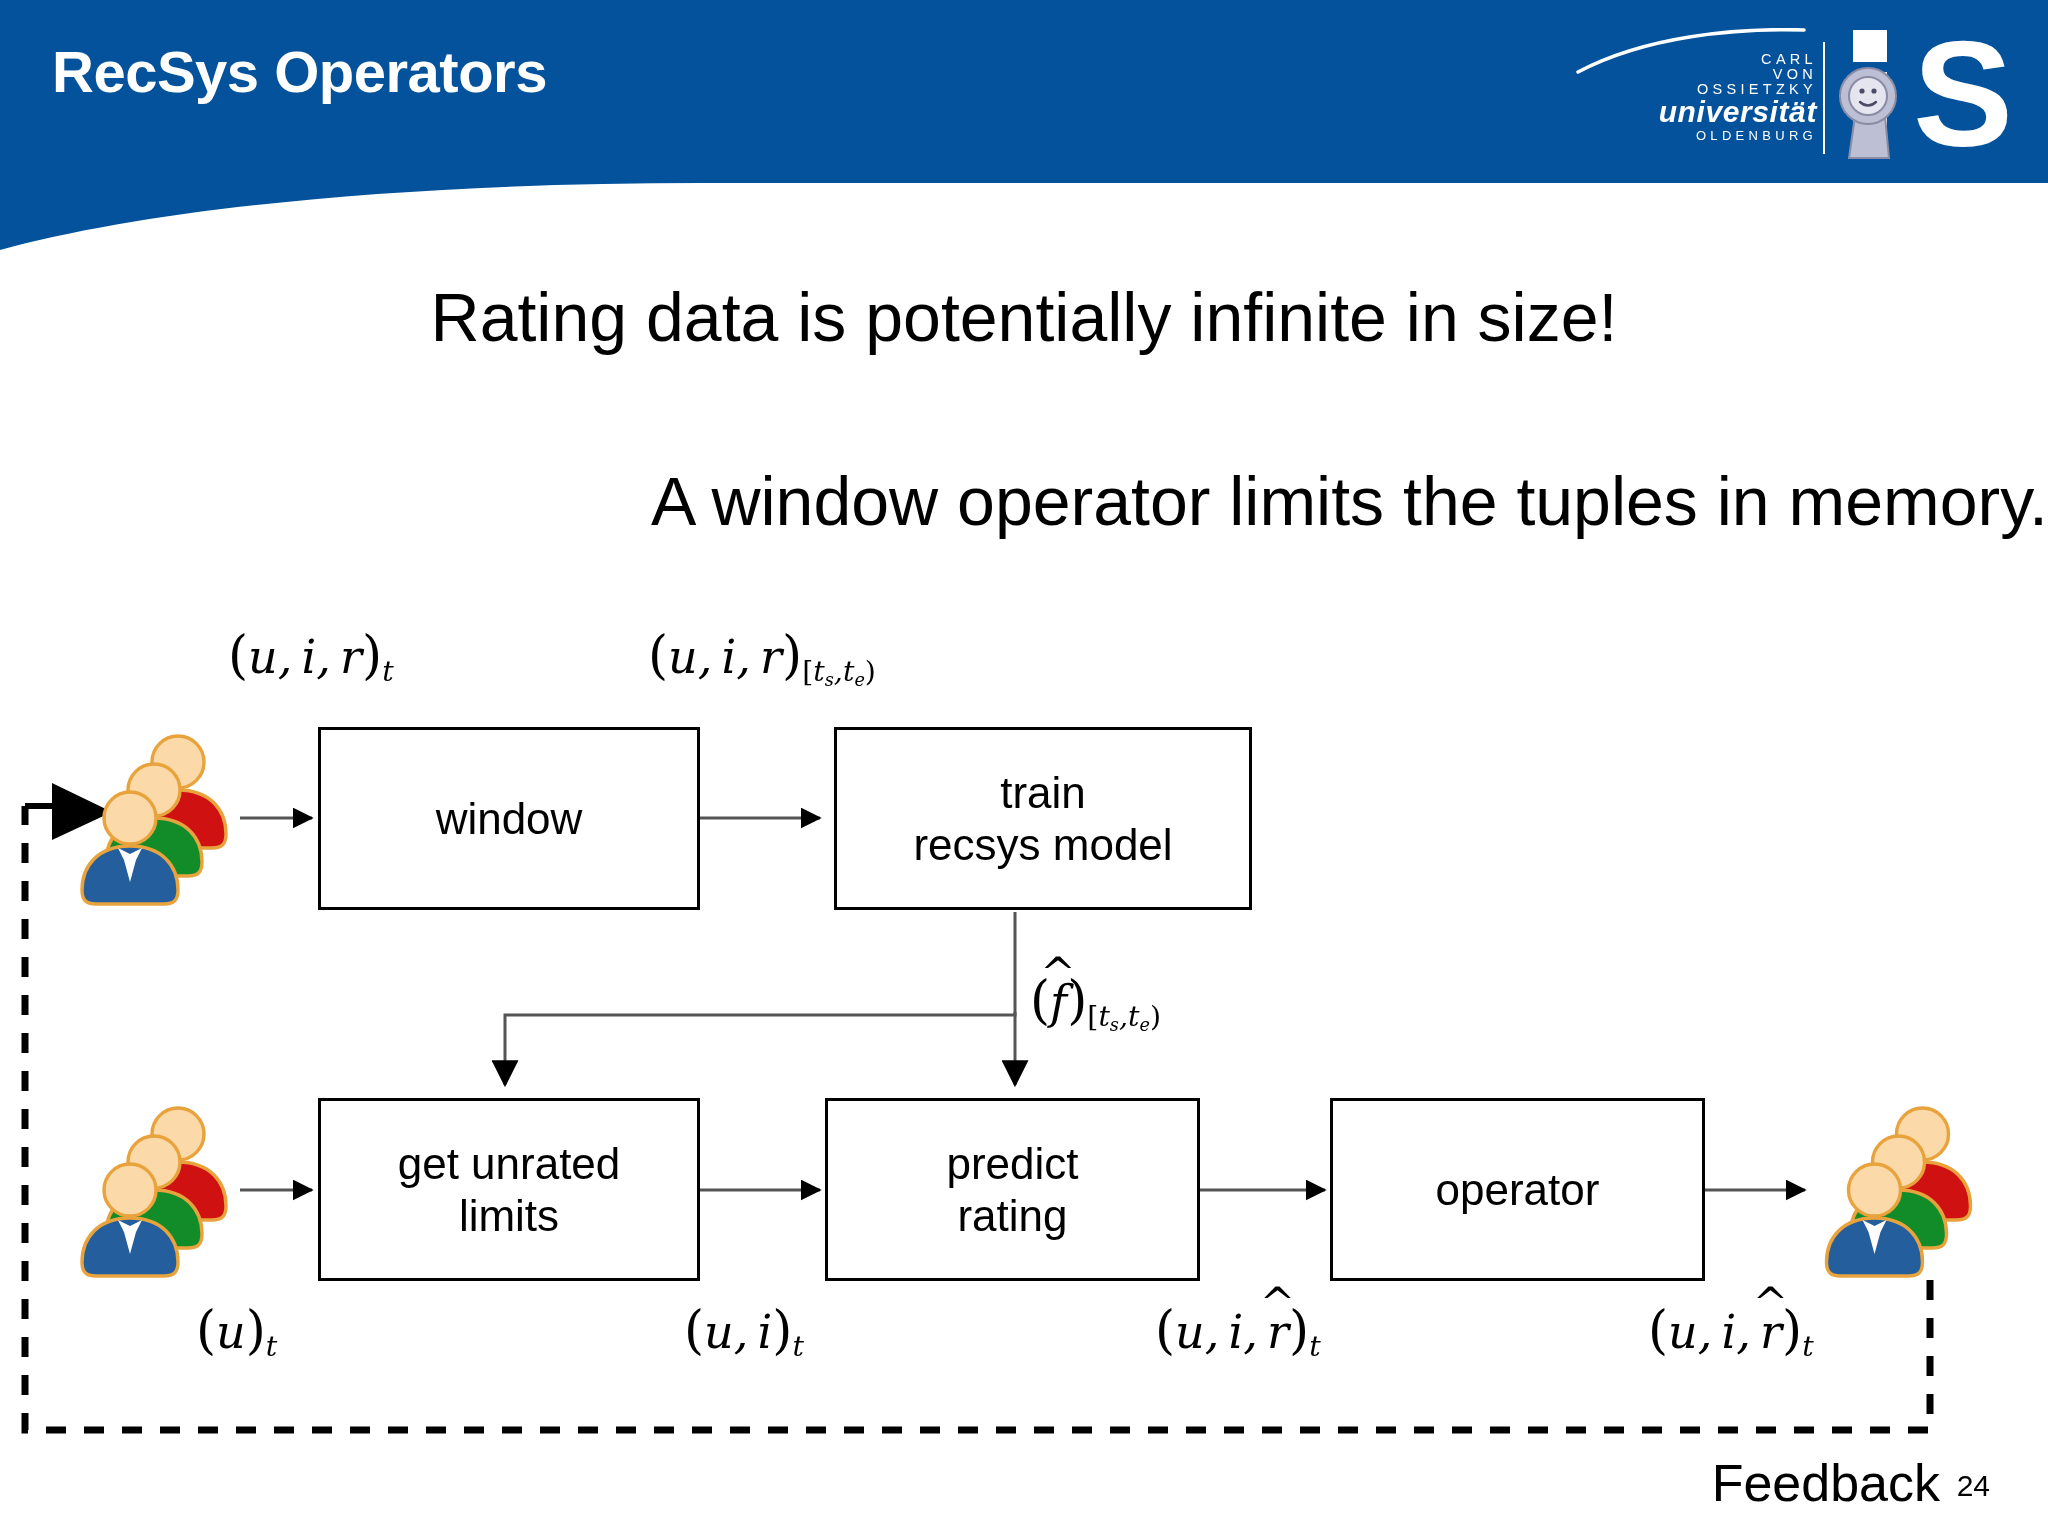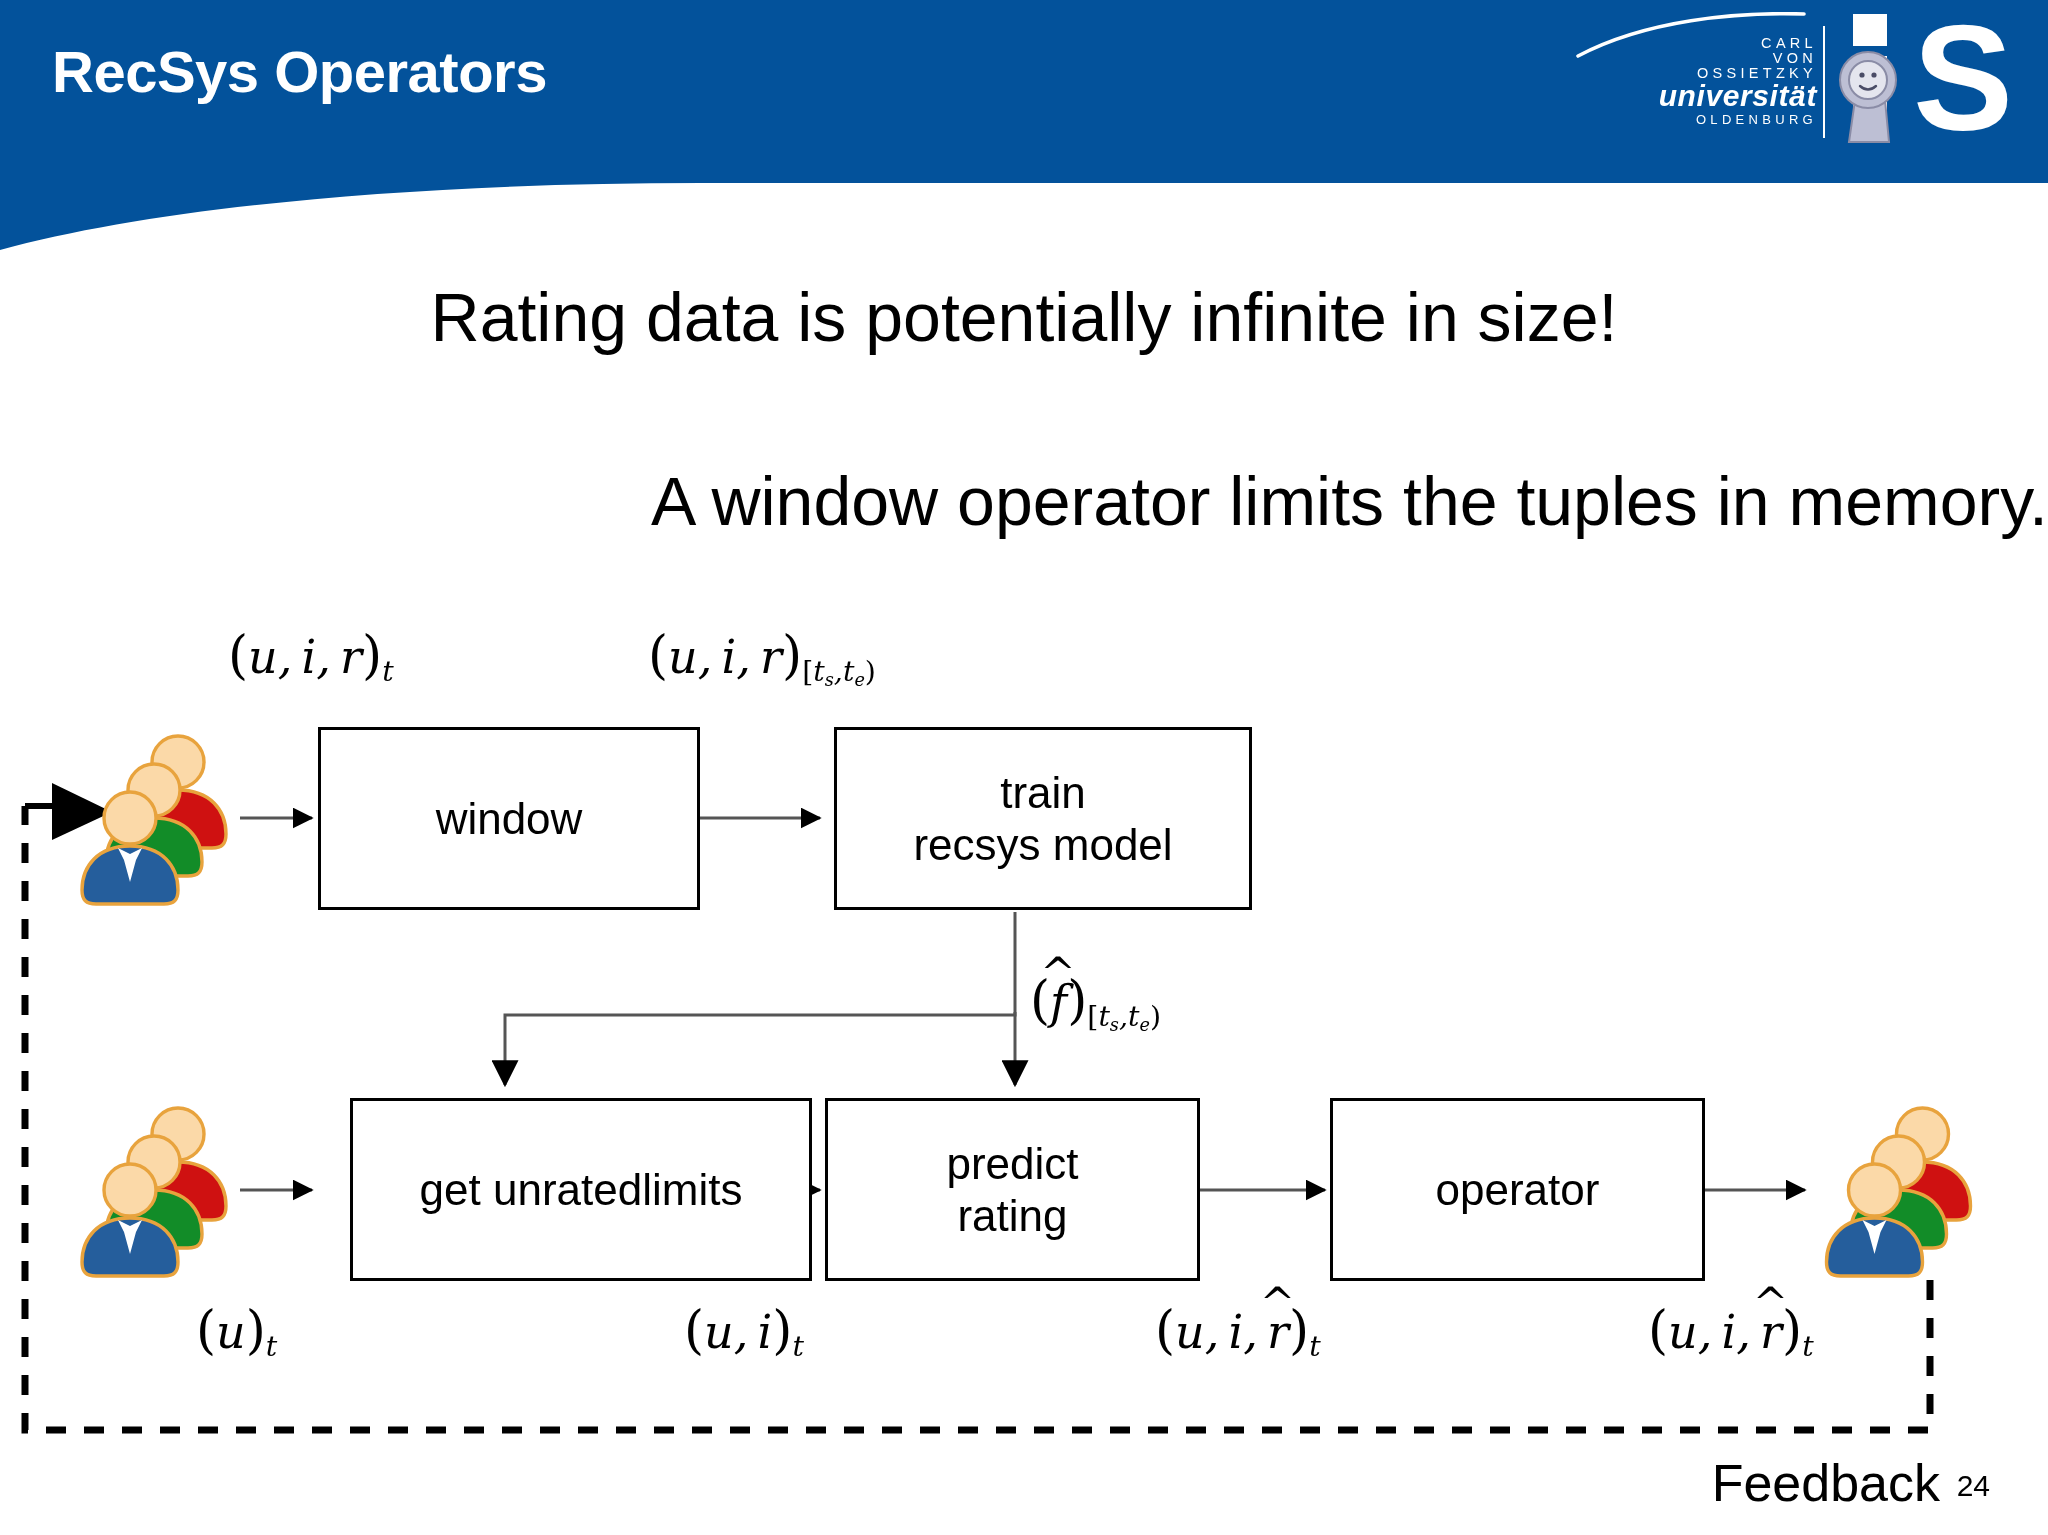--- a/index.html
+++ b/index.html
@@ -31,21 +31,21 @@
     font-weight: bold;
     color: #ffffff;
     letter-spacing: -0.5px;
     z-index: 10;
     white-space: nowrap;
   }
 
   
   #logo-block {
     position: absolute;
-    right: 8px; top: 8px;
+    right: 8px; top: 24px;
     height: 140px;
     display: flex;
     align-items: flex-end;
     z-index: 10;
   }
   #uni-logo {
     position: relative;
     width: 255px; height: 140px;
   }
   #uni-arc {
@@ -259,21 +259,21 @@
 
 <div class="proc-box" style="left:318px; top:727px; width:382px; height:183px;">
   <span>window</span>
 </div>
 
 <div class="proc-box" style="left:834px; top:727px; width:418px; height:183px; flex-direction:column;">
   <span>train</span>
   <span>recsys model</span>
 </div>
 
-<div class="proc-box" style="left:318px; top:1098px; width:462px; height:183px; margin-left:32px;">
+<div class="proc-box" style="left:318px; top:1098px; width:382px; height:183px; flex-direction:column;">
   <span>get unrated</span>
   <span>limits</span>
 </div>
 
 <div class="proc-box" style="left:825px; top:1098px; width:375px; height:183px; flex-direction:column;">
   <span>predict</span>
   <span>rating</span>
 </div>
 
 <div class="proc-box" style="left:1330px; top:1098px; width:375px; height:183px;">

